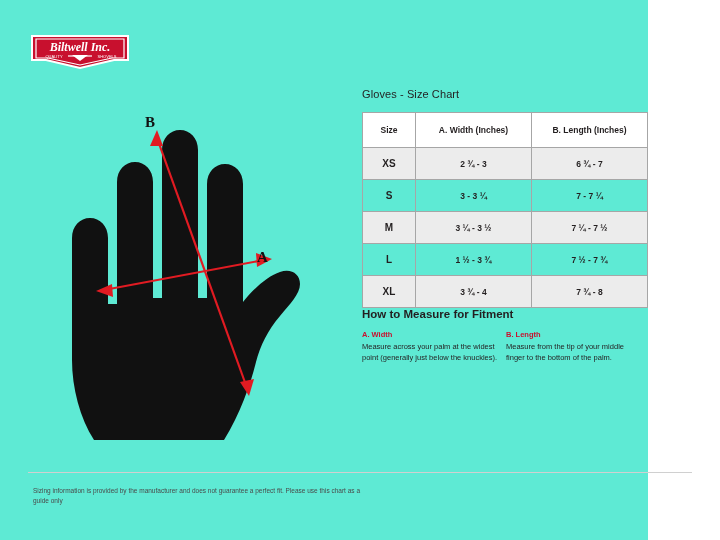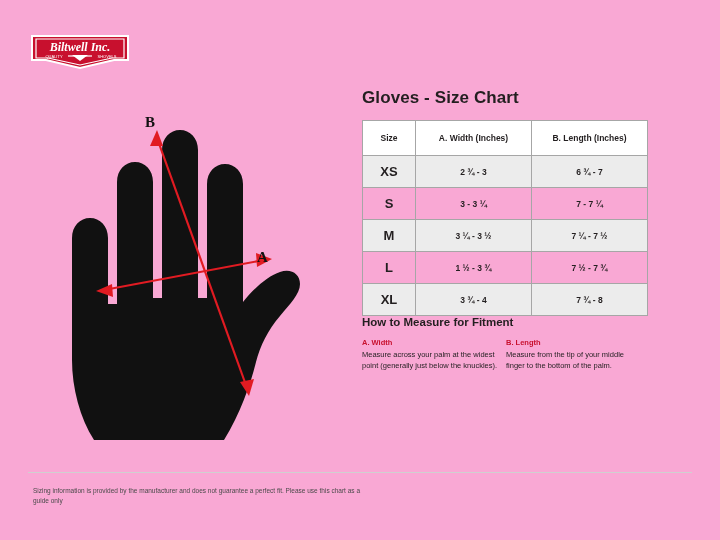--- a/index.html
+++ b/index.html
@@ -11,23 +11,23 @@
     height: 540px;
     background: #ffffff;
     font-family: "Liberation Sans", sans-serif;
     color: #231f20;
     overflow: hidden;
     position: relative;
   }
 
   .page {
     position: relative;
-    width: 720px;
+    width: 648px;
     height: 540px;
-    background: #f9a8d4;
+    background: #5eead4;
   }
 
   
   .logo-wrap {
     position: absolute;
     left: 28px;
     top: 30px;
     width: 104px;
     height: 42px;
   }
@@ -54,22 +54,22 @@
   .label-a { left: 229px; top: 161px; }
 
   
   .right-col {
     position: absolute;
     left: 362px;
     top: 88px;
     width: 328px;
   }
   .chart-title {
-    font-size: 17px;
-    font-weight: bold;
+    font-size: 11px;
+    font-weight: normal;
     color: #231f20;
     margin: 0 0 12px 0;
     letter-spacing: 0.1px;
   }
 
   table.size-chart {
     border-collapse: collapse;
     width: 270px;
     table-layout: fixed;
   }
@@ -89,21 +89,21 @@
     font-weight: bold;
     font-size: 8.5px;
     height: 34px;
   }
   table.size-chart th.col-size { width: 48px; }
   table.size-chart th.col-width { width: 111px; }
   table.size-chart th.col-length { width: 111px; }
 
   table.size-chart tbody tr td:first-child {
     font-weight: bold;
-    font-size: 13px;
+    font-size: 10px;
     margin-top: 16px;
   }
   table.size-chart tbody tr.alt td {
     background: #ececec;
   }
 
   .measure-head {
     font-size: 11.5px;
     font-weight: bold;
     color: #231f20;

